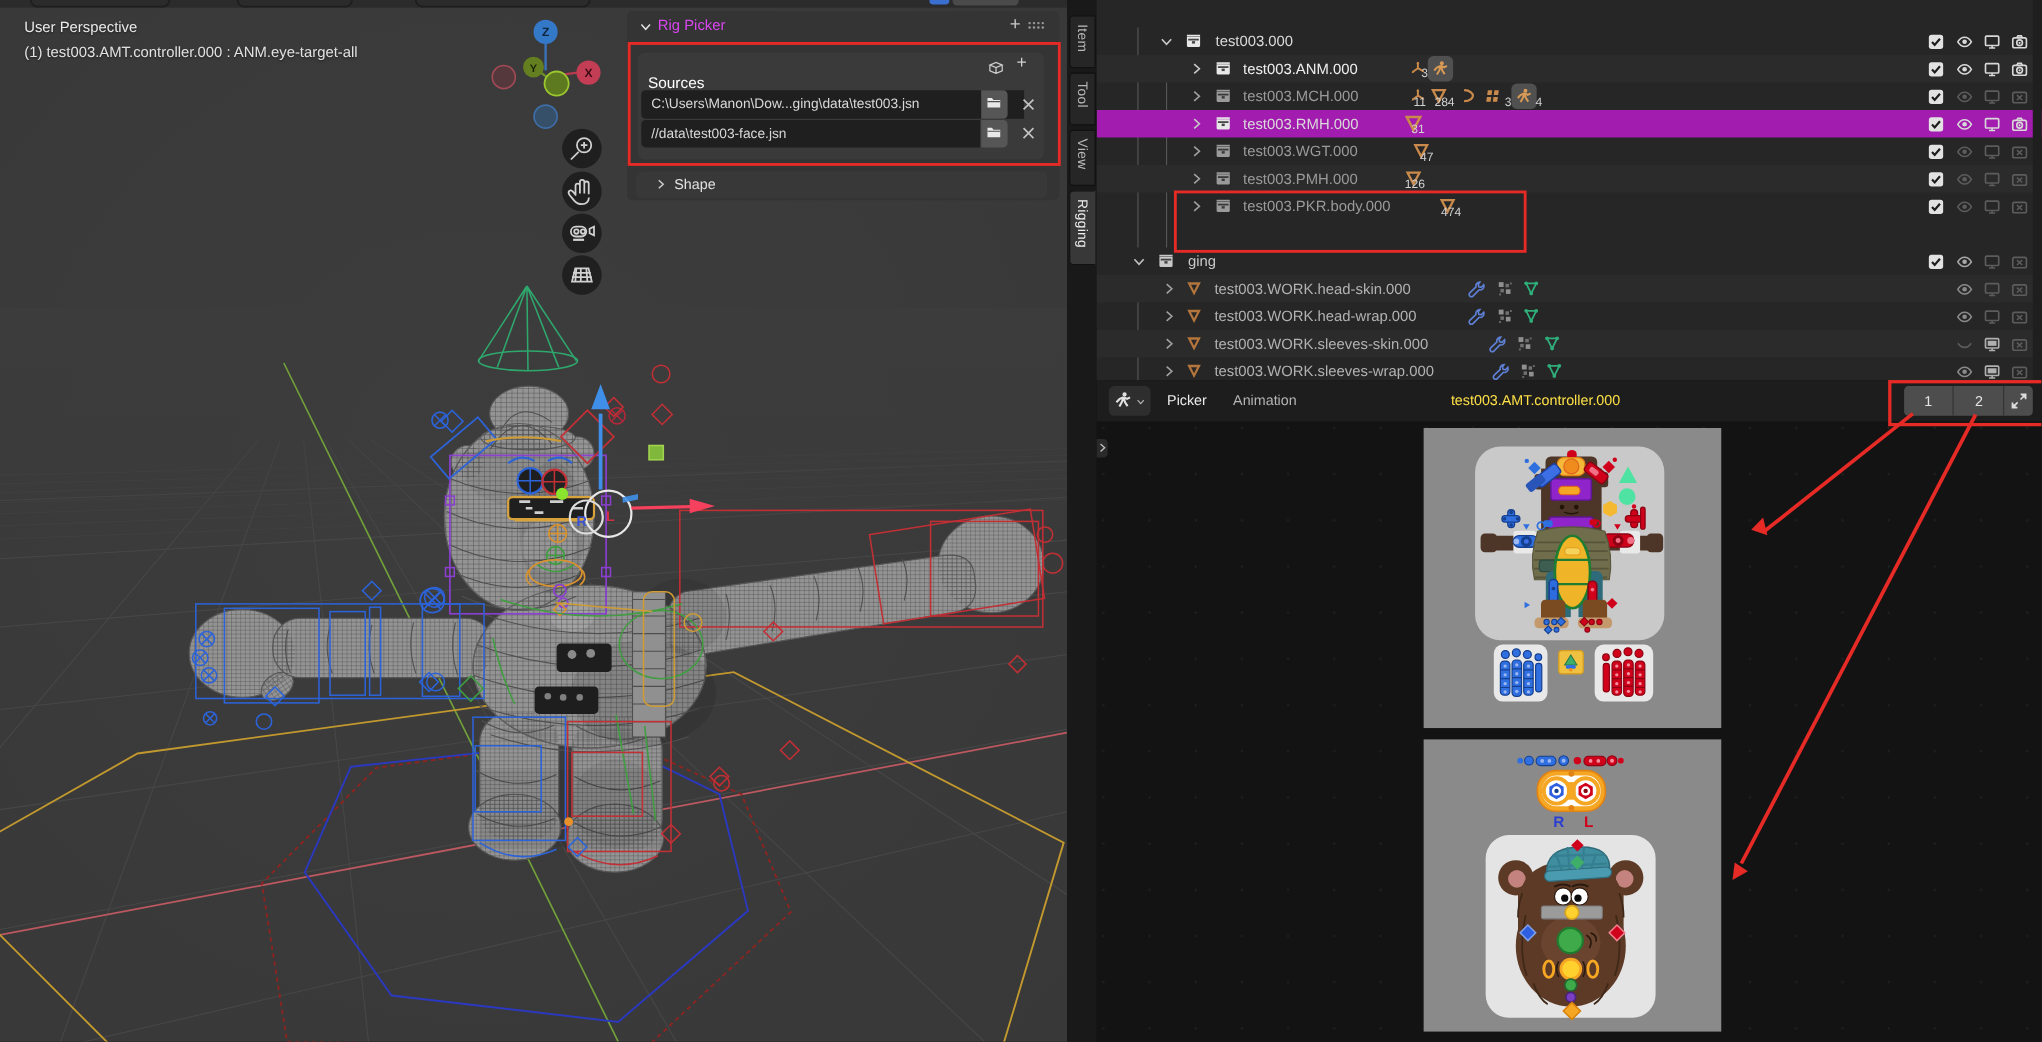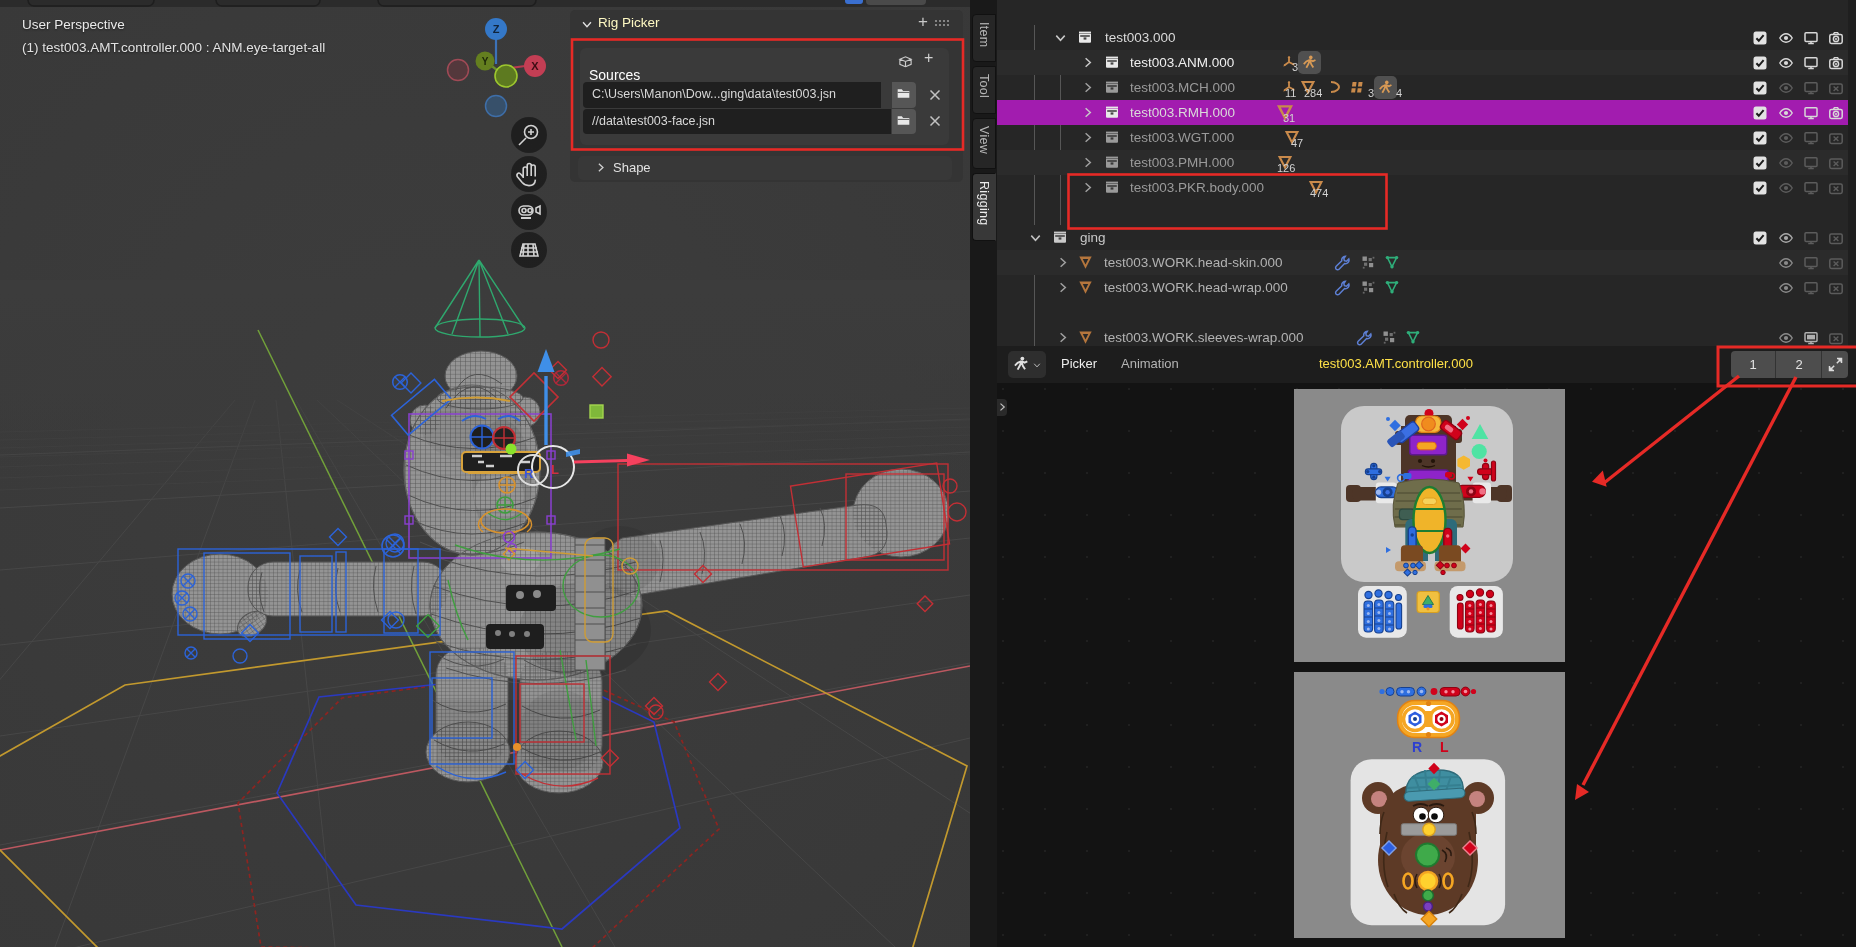--- a/index.html
+++ b/index.html
@@ -400,42 +400,42 @@
 <rect x="845" y="-4" width="18" height="8" rx="3" fill="#3a6fd0"></rect>
 <rect x="866" y="-5" width="60" height="10" rx="4" fill="#4a4a4a"></rect>
 </svg>
 <div class="abs" style="left:22px;top:17px;font-size:13.5px;color:#eaeaea;text-shadow:0 1px 2px rgba(0,0,0,.5)">User Perspective</div>
 <div class="abs" style="left:22px;top:40px;font-size:13.5px;color:#e2e2e2;text-shadow:0 1px 2px rgba(0,0,0,.5)">(1) test003.AMT.controller.000 : ANM.eye-target-all</div>
 
 <div class="abs" style="left:570px;top:10px;width:393px;height:172px;background:#343434;border-radius:5px">
   <svg class="abs" style="left:10px;top:7px" width="14" height="14" viewBox="0 0 16 16" color="#e0e0e0">
         <use href="#s-chd"></use>
       </svg>
-  <div class="abs" style="left:28px;top:5px;font-size:13.5px;color:#fef9c3">Rig Picker</div>
+  <div class="abs" style="left:28px;top:5px;font-size:13.5px;color:#d946ef">Rig Picker</div>
   <div class="abs" style="left:348px;top:2px;font-size:17px;color:#c8c8c8">+</div>
   <svg class="abs" style="left:364px;top:9px" width="18" height="10" viewBox="0 0 18 10">
         <g fill="#9a9a9a">
           <circle cx="2" cy="2" r="1.1"></circle>
           <circle cx="6" cy="2" r="1.1"></circle>
           <circle cx="10" cy="2" r="1.1"></circle>
           <circle cx="14" cy="2" r="1.1"></circle>
           <circle cx="2" cy="6" r="1.1"></circle>
           <circle cx="6" cy="6" r="1.1"></circle>
           <circle cx="10" cy="6" r="1.1"></circle>
           <circle cx="14" cy="6" r="1.1"></circle>
         </g>
       </svg>
 
   <div class="abs" style="left:10px;top:38px;width:369px;height:97px;background:#3a3a3a;border-radius:6px">
     <div class="abs" style="left:9px;top:19px;font-size:14px;color:#ffffff">Sources</div>
     <svg class="abs" style="left:318px;top:6px" width="15" height="15" viewBox="0 0 16 16">
           <path d="M2 5.5L8 3l6 2.5-6 2.5zM2 5.5V11l6 2.5M14 5.5V11l-6 2.5M8 8v5.5" fill="none" stroke="#cccccc" stroke-width="1.2"></path>
         </svg>
     <div class="abs" style="left:344px;top:1px;font-size:16px;color:#d0d0d0">+</div>
-    <div class="abs" style="left:3px;top:34px;width:298px;height:26px;background:#1f1f1f;border-radius:4px 0 0 4px">
+    <div class="abs" style="left:3px;top:34px;width:348px;height:26px;background:#1f1f1f;border-radius:4px 0 0 4px">
       <div class="abs" style="left:9px;top:5px;font-size:12.5px;color:#d8d8d8">C:\Users\Manon\Dow...ging\data\test003.jsn</div>
     </div>
     <div class="abs" style="left:312px;top:34px;width:24px;height:26px;background:#565656;border-radius:0 4px 4px 0">
       <svg class="abs" style="left:4px;top:4px" width="15" height="15" viewBox="0 0 16 16" color="#e8e8e8">
             <use href="#s-fold"></use>
           </svg>
     </div>
     <svg class="abs" style="left:348px;top:40px" width="14" height="14" viewBox="0 0 14 14">
           <path d="M2.5 2.5l9 9M11.5 2.5l-9 9" stroke="#c2c2c2" stroke-width="1.5"></path>
         </svg>
@@ -749,20 +749,47 @@
         <use href="#s-eye"></use>
       </svg>
  <svg class="ic" style="left:806px;top:4.5px" width="16" height="16" viewBox="0 0 16 16" color="#5c5c5c">
         <use href="#s-mon"></use>
       </svg>
  <svg class="ic" style="left:831px;top:4.5px" width="16" height="16" viewBox="0 0 16 16" color="#5c5c5c">
         <use href="#s-camx"></use>
       </svg>
 </div>
 
+<div class="orow" style="top:300px;background:#2b2b2b;color:#b2b2b2">
+ <svg class="ic" style="left:58px;top:5px" width="15" height="15" viewBox="0 0 16 16" color="#a0a0a0">
+        <use href="#s-chr"></use>
+      </svg>
+ <svg class="ic" style="left:80px;top:4px" width="17" height="17" viewBox="0 0 16 16" color="#b5763d">
+        <use href="#s-mshf"></use>
+      </svg>
+ <span class="nm" style="left:107px">test003.WORK.sleeves-skin.000</span>
+ <svg class="ic" style="left:355px;top:4px" width="17" height="17" viewBox="0 0 16 16" color="#5d7fd4">
+        <use href="#s-wr"></use>
+      </svg>
+ <svg class="ic" style="left:381px;top:4px" width="16" height="16" viewBox="0 0 16 16" color="#909090">
+        <use href="#s-mod"></use>
+      </svg>
+ <svg class="ic" style="left:406px;top:4px" width="16" height="16" viewBox="0 0 16 16" color="#2fae7a">
+        <use href="#s-dat"></use>
+      </svg>
+ <svg class="ic" style="left:781px;top:4.5px" width="16" height="16" viewBox="0 0 16 16" color="#5c5c5c">
+        <use href="#s-eyc"></use>
+      </svg>
+ <svg class="ic" style="left:806px;top:4.5px" width="16" height="16" viewBox="0 0 16 16" color="#b0b0b0">
+        <use href="#s-monf"></use>
+      </svg>
+ <svg class="ic" style="left:831px;top:4.5px" width="16" height="16" viewBox="0 0 16 16" color="#5c5c5c">
+        <use href="#s-camx"></use>
+      </svg>
+</div>
 
 <div class="orow" style="top:325px;color:#b2b2b2">
  <svg class="ic" style="left:58px;top:5px" width="15" height="15" viewBox="0 0 16 16" color="#a0a0a0">
         <use href="#s-chr"></use>
       </svg>
  <svg class="ic" style="left:80px;top:4px" width="17" height="17" viewBox="0 0 16 16" color="#b5763d">
         <use href="#s-mshf"></use>
       </svg>
  <span class="nm" style="left:107px">test003.WORK.sleeves-wrap.000</span>
  <svg class="ic" style="left:358px;top:4px" width="17" height="17" viewBox="0 0 16 16" color="#5d7fd4">

